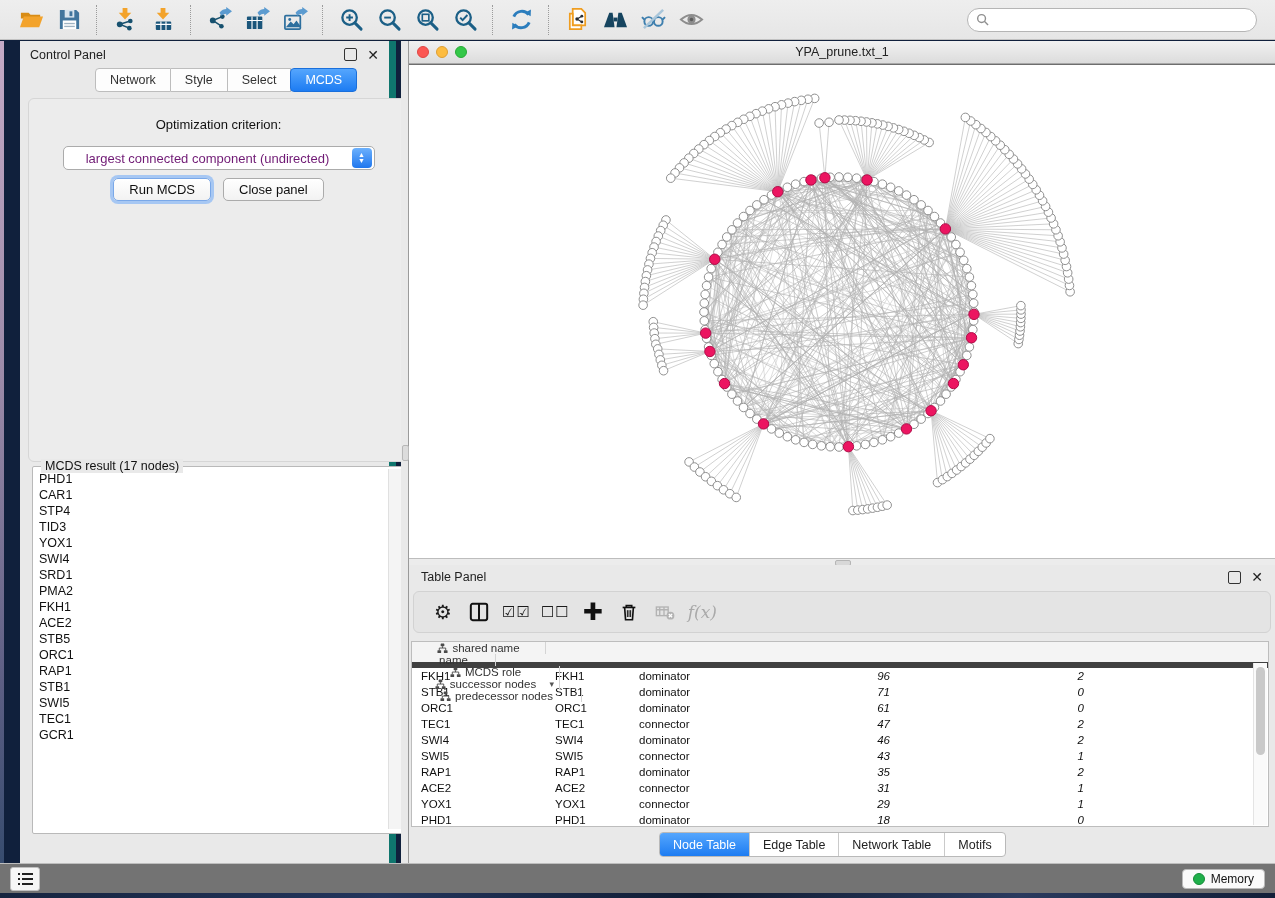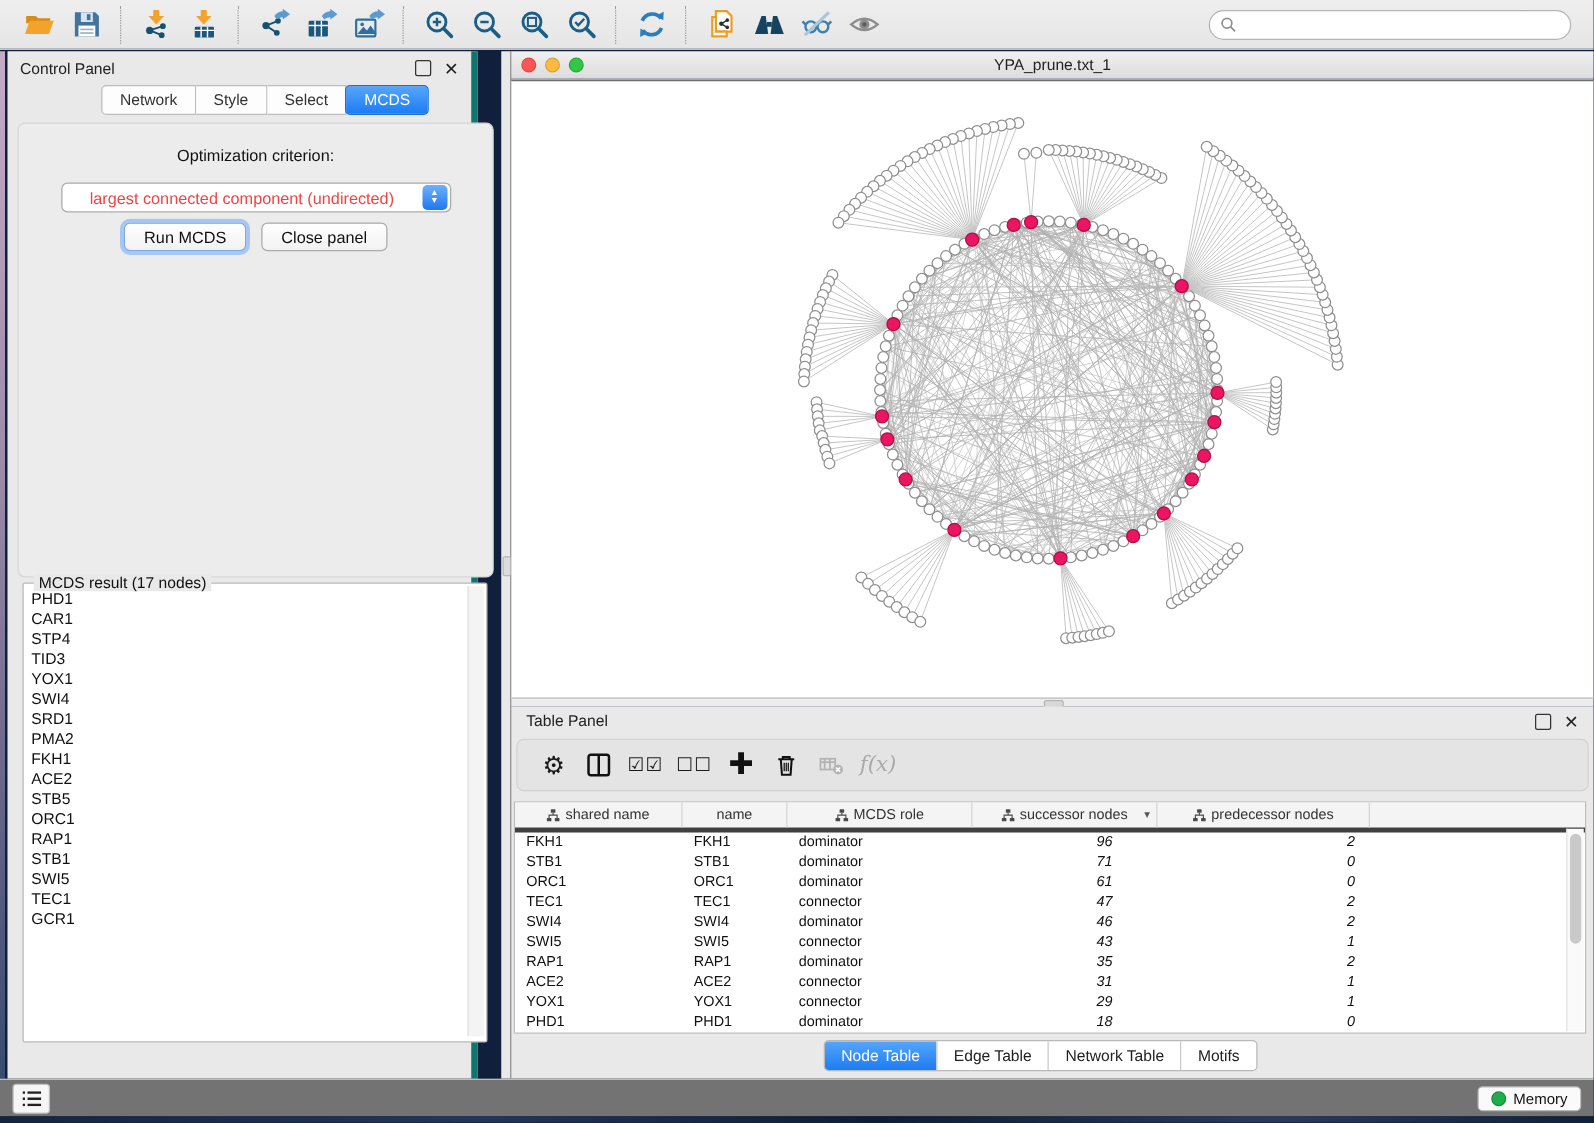--- a/index.html
+++ b/index.html
@@ -14,33 +14,33 @@
   .tb-btn svg{width:25px;height:25px;}
   .tb-search{margin-left:auto;margin-right:12px;display:flex;align-items:center;width:272px;height:22px;background:#fff;border:1px solid #b5b5b5;border-radius:12px;padding:0 8px;gap:5px;}
   .tb-search svg{width:13px;height:13px;flex:0 0 auto;}
   .tb-search input{border:none;outline:none;flex:1;font-size:12px;background:transparent;font-family:inherit;}
 
   
   .left-strip{position:absolute;left:0;top:41px;width:4px;height:852px;background:linear-gradient(#c5abc7,#9b8aa8 40%,#5d5f84 75%,#31496b);}
   .bottom-strip{position:absolute;left:0;top:893px;width:1275px;height:5px;background:linear-gradient(90deg,#16243f,#23355c 30%,#101c33 55%,#2a3a5e 80%,#121f38);}
 
   
-  .control-panel{position:absolute;left:6px;top:41px;width:376px;height:822px;background:#e9e9e9;border-right:5px solid #0f766e;box-sizing:border-box;}
+  .control-panel{position:absolute;left:20px;top:41px;width:376px;height:822px;background:#e9e9e9;border-right:7px solid #0f766e;box-sizing:border-box;}
   .cp-header{height:27px;display:flex;align-items:center;padding:0 10px;font-size:12.5px;color:#222;}
   .cp-header .spacer{flex:1;}
   .panel-float{width:11px;height:11px;border:1.5px solid #333;border-radius:2px;margin-right:10px;cursor:pointer;}
   .panel-close{font-size:14px;font-weight:bold;color:#222;cursor:pointer;line-height:1;}
   .cp-tabs{display:flex;margin-left:75px;height:24px;}
   .cp-tab{background:#fdfdfd;border:1px solid #bdbdbd;border-left-width:0;padding:0 14px;font-size:12.5px;color:#333;display:flex;align-items:center;cursor:pointer;}
   .cp-tab:first-child{border-left-width:1px;border-radius:4px 0 0 4px;}
   .cp-tab.active{background:linear-gradient(#55a6fd,#1d7cf2);border:1px solid #1a6fdb;color:#fff;border-radius:4px;margin-left:-1px;}
   .cp-body{position:absolute;left:8px;top:57px;width:381px;height:364px;background:#ececec;border:1px solid #d6d6d6;border-radius:6px;box-sizing:border-box;text-align:center;}
   .opt-label{margin-top:18px;font-size:13px;color:#111;}
   .dropdown{margin:14px auto 0;width:312px;height:24px;background:#fff;border:1px solid #ababab;border-radius:5px;display:flex;align-items:center;box-sizing:border-box;cursor:pointer;}
-  .dropdown .dd-text{flex:1;font-size:13px;color:#ef4444;text-align:center;white-space:nowrap;overflow:hidden;}
+  .dropdown .dd-text{flex:1;font-size:13px;color:#701a75;text-align:center;white-space:nowrap;overflow:hidden;}
   .dd-stepper{width:20px;height:20px;margin-right:2px;background:linear-gradient(#6cb1fd,#2077ee);border-radius:4px;display:flex;flex-direction:column;align-items:center;justify-content:center;color:#fff;font-size:7px;line-height:6px;}
   .btn-row{margin-top:8px;display:flex;justify-content:center;gap:12px;}
   .push-btn{background:linear-gradient(#ffffff,#f2f2f2);border:1px solid #ababab;border-radius:5px;padding:3px 15px;font-size:13px;color:#111;cursor:pointer;font-family:inherit;}
   .push-btn.focused{box-shadow:0 0 0 3px rgba(110,170,250,.55);border-color:#7aa8e8;}
   .groupbox{position:absolute;left:12px;top:425px;width:372px;height:368px;border:1px solid #b9b9b9;border-radius:2px;background:#fff;box-sizing:border-box;}
   .groupbox .legend{position:absolute;top:-8px;left:8px;background:#e9e9e9;padding:0 4px;font-size:12.5px;color:#111;}
   .result-list{position:absolute;inset:4px 16px 4px 6px;overflow:hidden;font-size:12.5px;color:#111;text-align:left;}
   .result-item{height:16px;line-height:16px;}
   .list-scroll{position:absolute;top:2px;right:2px;width:12px;height:360px;background:#f4f4f4;border-left:1px solid #e0e0e0;}
 
@@ -68,21 +68,21 @@
   .tp-header{height:24px;display:flex;align-items:center;padding:0 12px;font-size:12.5px;color:#222;}
   .tp-header .spacer{flex:1;}
   .tp-toolbar{margin:2px 4px 0;height:42px;background:#e4e4e4;border:1px solid #d2d2d2;border-radius:6px;display:flex;align-items:center;gap:10px;padding:0 16px;box-sizing:border-box;}
   .tpt-btn{display:flex;align-items:center;justify-content:center;min-width:26px;height:30px;cursor:pointer;}
   .glyph{font-family:"DejaVu Sans",sans-serif;color:#1a1a1a;}
   .gear{font-size:20px;}
   .checks{font-size:15px;letter-spacing:1px;}
   .plus{font-size:24px;font-weight:bold;color:#111;line-height:1;}
   .fx{font-family:"DejaVu Serif",serif;font-style:italic;font-size:17px;color:#a9a9a9;}
   .tp-table{position:absolute;left:2px;top:76px;width:858px;height:186px;background:#fff;border:1px solid #bdbdbd;box-sizing:border-box;}
-  .thead{display:flex;height:20px;background:#f4f4f4;border-bottom:4px solid #404040;}
+  .thead{display:flex;height:20px;background:#f4f4f4;border-bottom:6px solid #404040;flex-direction:column;}
   .th{display:flex;align-items:center;justify-content:center;gap:4px;font-size:11.5px;color:#333;border-right:1px solid #d4d4d4;box-sizing:border-box;cursor:pointer;position:relative;}
   .th .sort-arrow{font-family:"DejaVu Sans",sans-serif;font-size:9px;color:#555;position:absolute;right:5px;}
   .tr{display:flex;height:16px;line-height:16px;}
   .td{font-size:11.5px;color:#111;box-sizing:border-box;white-space:nowrap;overflow:hidden;}
   .td.left{padding-left:9px;text-align:left;}
   .td.right{text-align:right;font-style:italic;}
   .tbl-scroll{position:absolute;top:21px;right:1px;width:13px;bottom:1px;background:#fafafa;border-left:1px solid #e4e4e4;}
   .tbl-thumb{position:absolute;top:4px;left:2px;width:9px;height:88px;background:#c9c9c9;border-radius:5px;}
   .tp-tabs{position:absolute;left:250px;top:267px;display:flex;height:23px;background:#fff;border:1px solid #b9b9b9;border-radius:4px;overflow:hidden;}
   .tp-tab{display:flex;align-items:center;padding:0 13px;font-size:12.5px;color:#222;border-left:1px solid #cacaca;cursor:pointer;}

